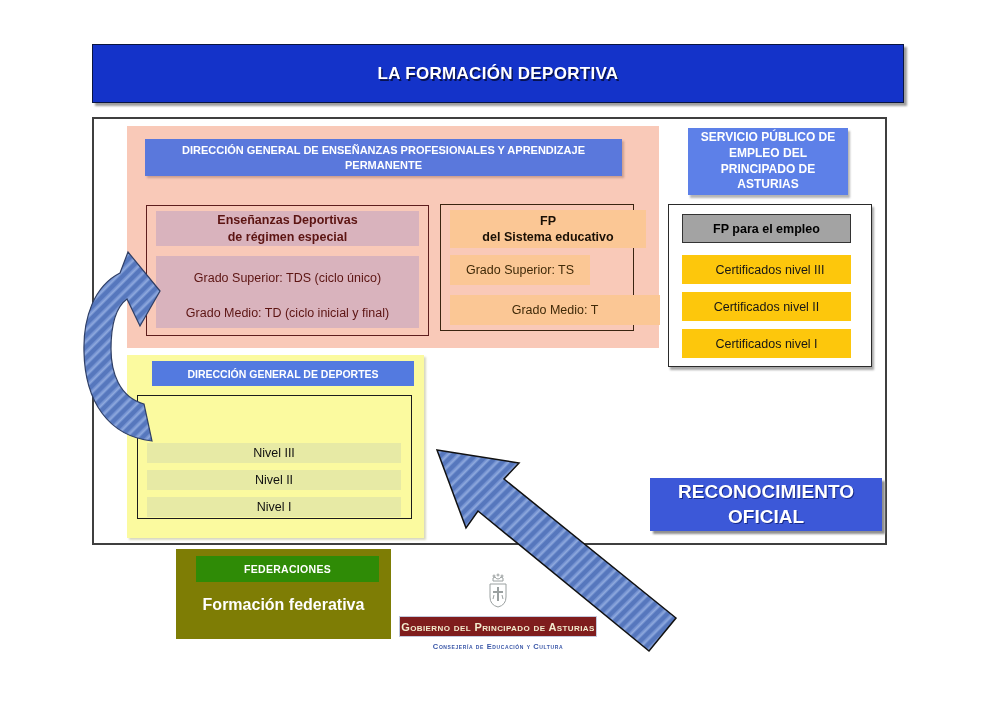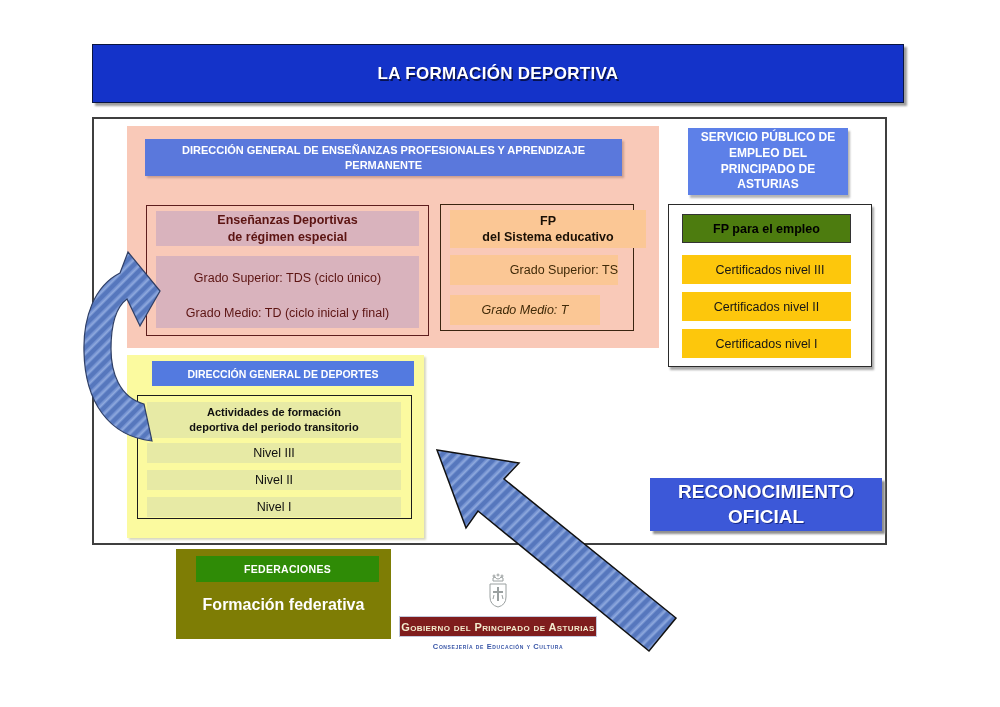--- a/index.html
+++ b/index.html
@@ -24,31 +24,31 @@
   .dg-ens-header{left:145px;top:139px;width:477px;height:37px;background:#5a78dc;--gl:rgba(255,255,255,0.25);--gs:13px;
           color:#ffffff;font-size:11px;font-weight:bold;line-height:1.35;box-shadow:2px 2px 2px rgba(120,80,70,0.35);}
   .ens-box{left:146px;top:205px;width:283px;height:131px;border:1.5px solid #5d1d1d;}
   .mauve{background:#d9b3bd;--gl:rgba(130,100,165,0.28);--gs:13px;color:#5c1412;font-size:12.5px;}
   .ens-title{left:156px;top:211px;width:263px;height:35px;font-weight:bold;line-height:1.3;}
   .ens-r1{left:156px;top:256px;width:263px;height:44px;}
   .ens-r2{left:156px;top:298px;width:263px;height:30px;}
   .fp-box{left:440px;top:204px;width:194px;height:127px;border:1.2px solid #3a2410;}
   .peach{background:#fbc795;--gl:rgba(240,150,60,0.35);--gs:13px;color:#402a08;font-size:12.5px;}
   .fp-title{left:450px;top:210px;width:196px;height:38px;font-weight:bold;color:#1a1005;line-height:1.3;}
-  .fp-r1{left:450px;top:255px;width:168px;height:30px;justify-content:flex-end;}
-  .fp-r2{left:450px;top:295px;width:150px;height:30px;font-style:italic;}
+  .fp-r1{left:450px;top:255px;width:140px;height:30px;}
+  .fp-r2{left:450px;top:295px;width:210px;height:30px;}
 
   
   .servicio{left:688px;top:128px;width:160px;height:67px;background:#5d80e8;--gl:rgba(255,255,255,0.3);--gs:14px;
           color:#ffffff;font-size:12px;font-weight:bold;line-height:1.3;box-shadow:2px 3px 2px #b4b4b4;}
 
   
   .cert-panel{left:668px;top:204px;width:204px;height:163px;background:#ffffff;border:1.5px solid #2a2a2a;
           box-shadow:2px 3px 2px #a8a8a8;}
-  .fp-empleo{left:682px;top:214px;width:169px;height:29px;background:#4d7c0f;--gl:rgba(255,255,255,0.15);--gs:12px;
+  .fp-empleo{left:682px;top:214px;width:169px;height:29px;background:#a3a3a3;--gl:rgba(255,255,255,0.15);--gs:12px;
           border:1px solid #333333;color:#000000;font-size:12.5px;font-weight:bold;}
   .certbar{width:169px;height:29px;left:682px;background:#fdc70c;color:#161616;font-size:12.5px;}
 
   
   .yellow{left:127px;top:355px;width:297px;height:183px;background:#fbfa9f;box-shadow:2px 2px 2px #d8d8c0;}
   .dg-dep-header{left:152px;top:361px;width:262px;height:25px;background:#537ae0;--gl:rgba(255,255,255,0.28);--gs:13px;
           color:#ffffff;font-size:10.5px;font-weight:bold;}
   .act-box{left:137px;top:395px;width:275px;height:124px;border:1.3px solid #1c1c1c;}
   .pale{background:#e7eaa5;--gl:rgba(170,180,80,0.32);--gs:15px;color:#101010;}
   .act-title{left:147px;top:402px;width:254px;height:36px;font-size:11px;font-weight:bold;line-height:1.35;}
@@ -144,26 +144,20 @@
   </div>
   <div class="abs ctr certbar" style="top:329px;">
     <span>Certificados nivel I</span>
   </div>
 
   <div class="abs yellow"></div>
   <div class="abs ctr grid dg-dep-header">
     <span>DIRECCIÓN GENERAL DE DEPORTES</span>
   </div>
   <div class="abs act-box"></div>
-  <div class="abs ctr grid pale act-title">
-    <span>
-      <span>Actividades de formación</span>
-      <span class="line2">deportiva del periodo transitorio</span>
-    </span>
-  </div>
   <div class="abs ctr grid pale lvl" style="top:443px;">
     <span>Nivel III</span>
   </div>
   <div class="abs ctr grid pale lvl" style="top:470px;">
     <span>Nivel II</span>
   </div>
   <div class="abs ctr grid recon">
     <span>
       <span>RECONOCIMIENTO</span>
       <span class="line2">OFICIAL</span>

